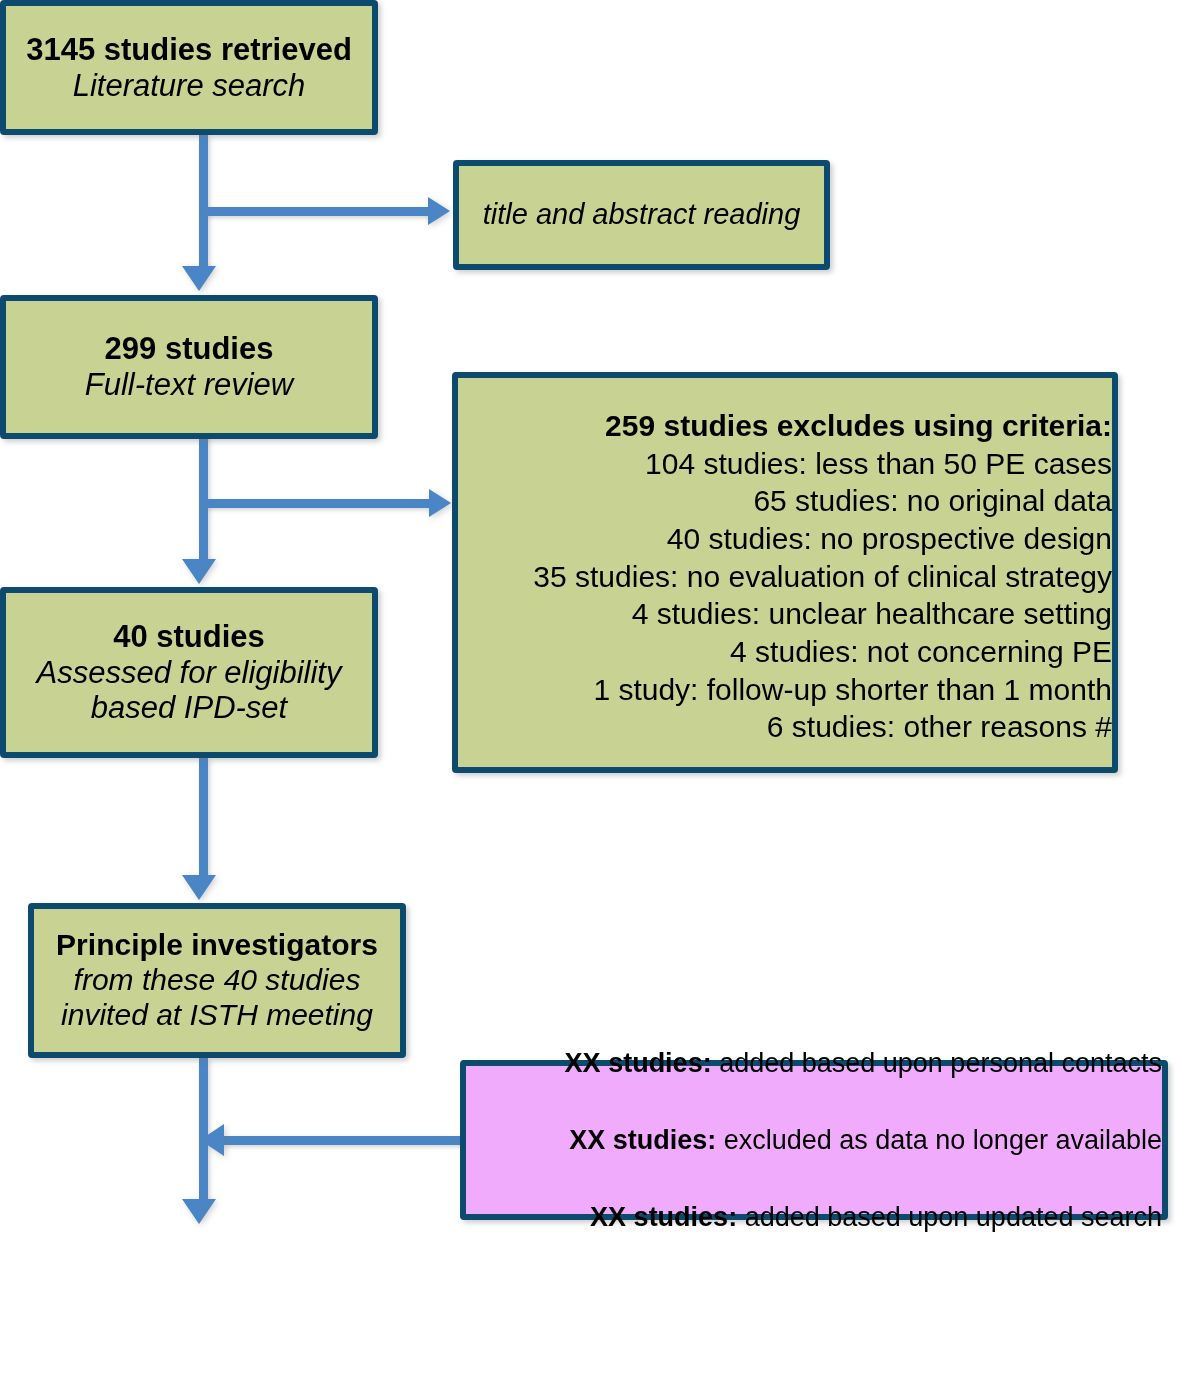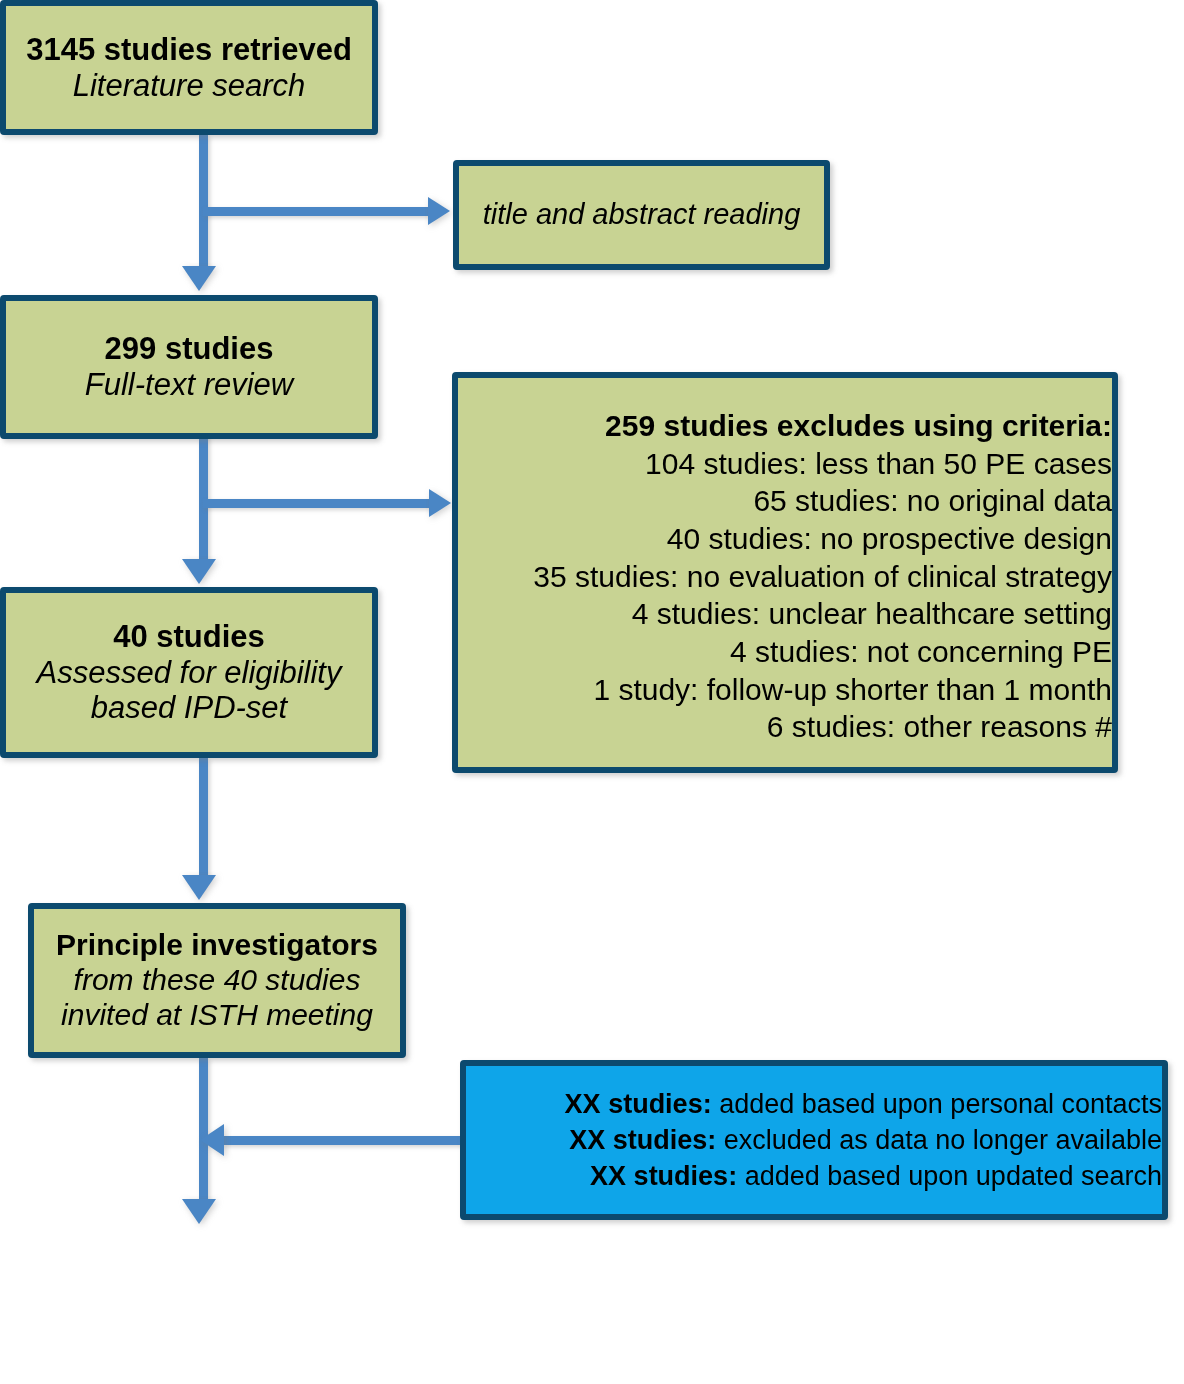--- a/index.html
+++ b/index.html
@@ -25,21 +25,21 @@
     box-sizing: border-box;
     border: 6px solid #0c4a6e;
     border-radius: 4px;
     box-shadow: 3px 3px 5px rgba(120,120,120,0.35);
     display: flex;
     flex-direction: column;
     justify-content: center;
     color: #000000;
   }
   .box.green  { background-color: #c8d393; }
-  .box.orange { background-color: #0ea5e9; }
+  .box.orange { background-color: #f0abfc; gap: 41px; }
 
   .box.center { align-items: center; text-align: center; }
   .box.left   { align-items: flex-end; text-align: left; }
 
   .line {
     display: block;
     line-height: 1.16;
     white-space: nowrap;
   }
   .bold   { font-weight: bold; font-style: normal; }

